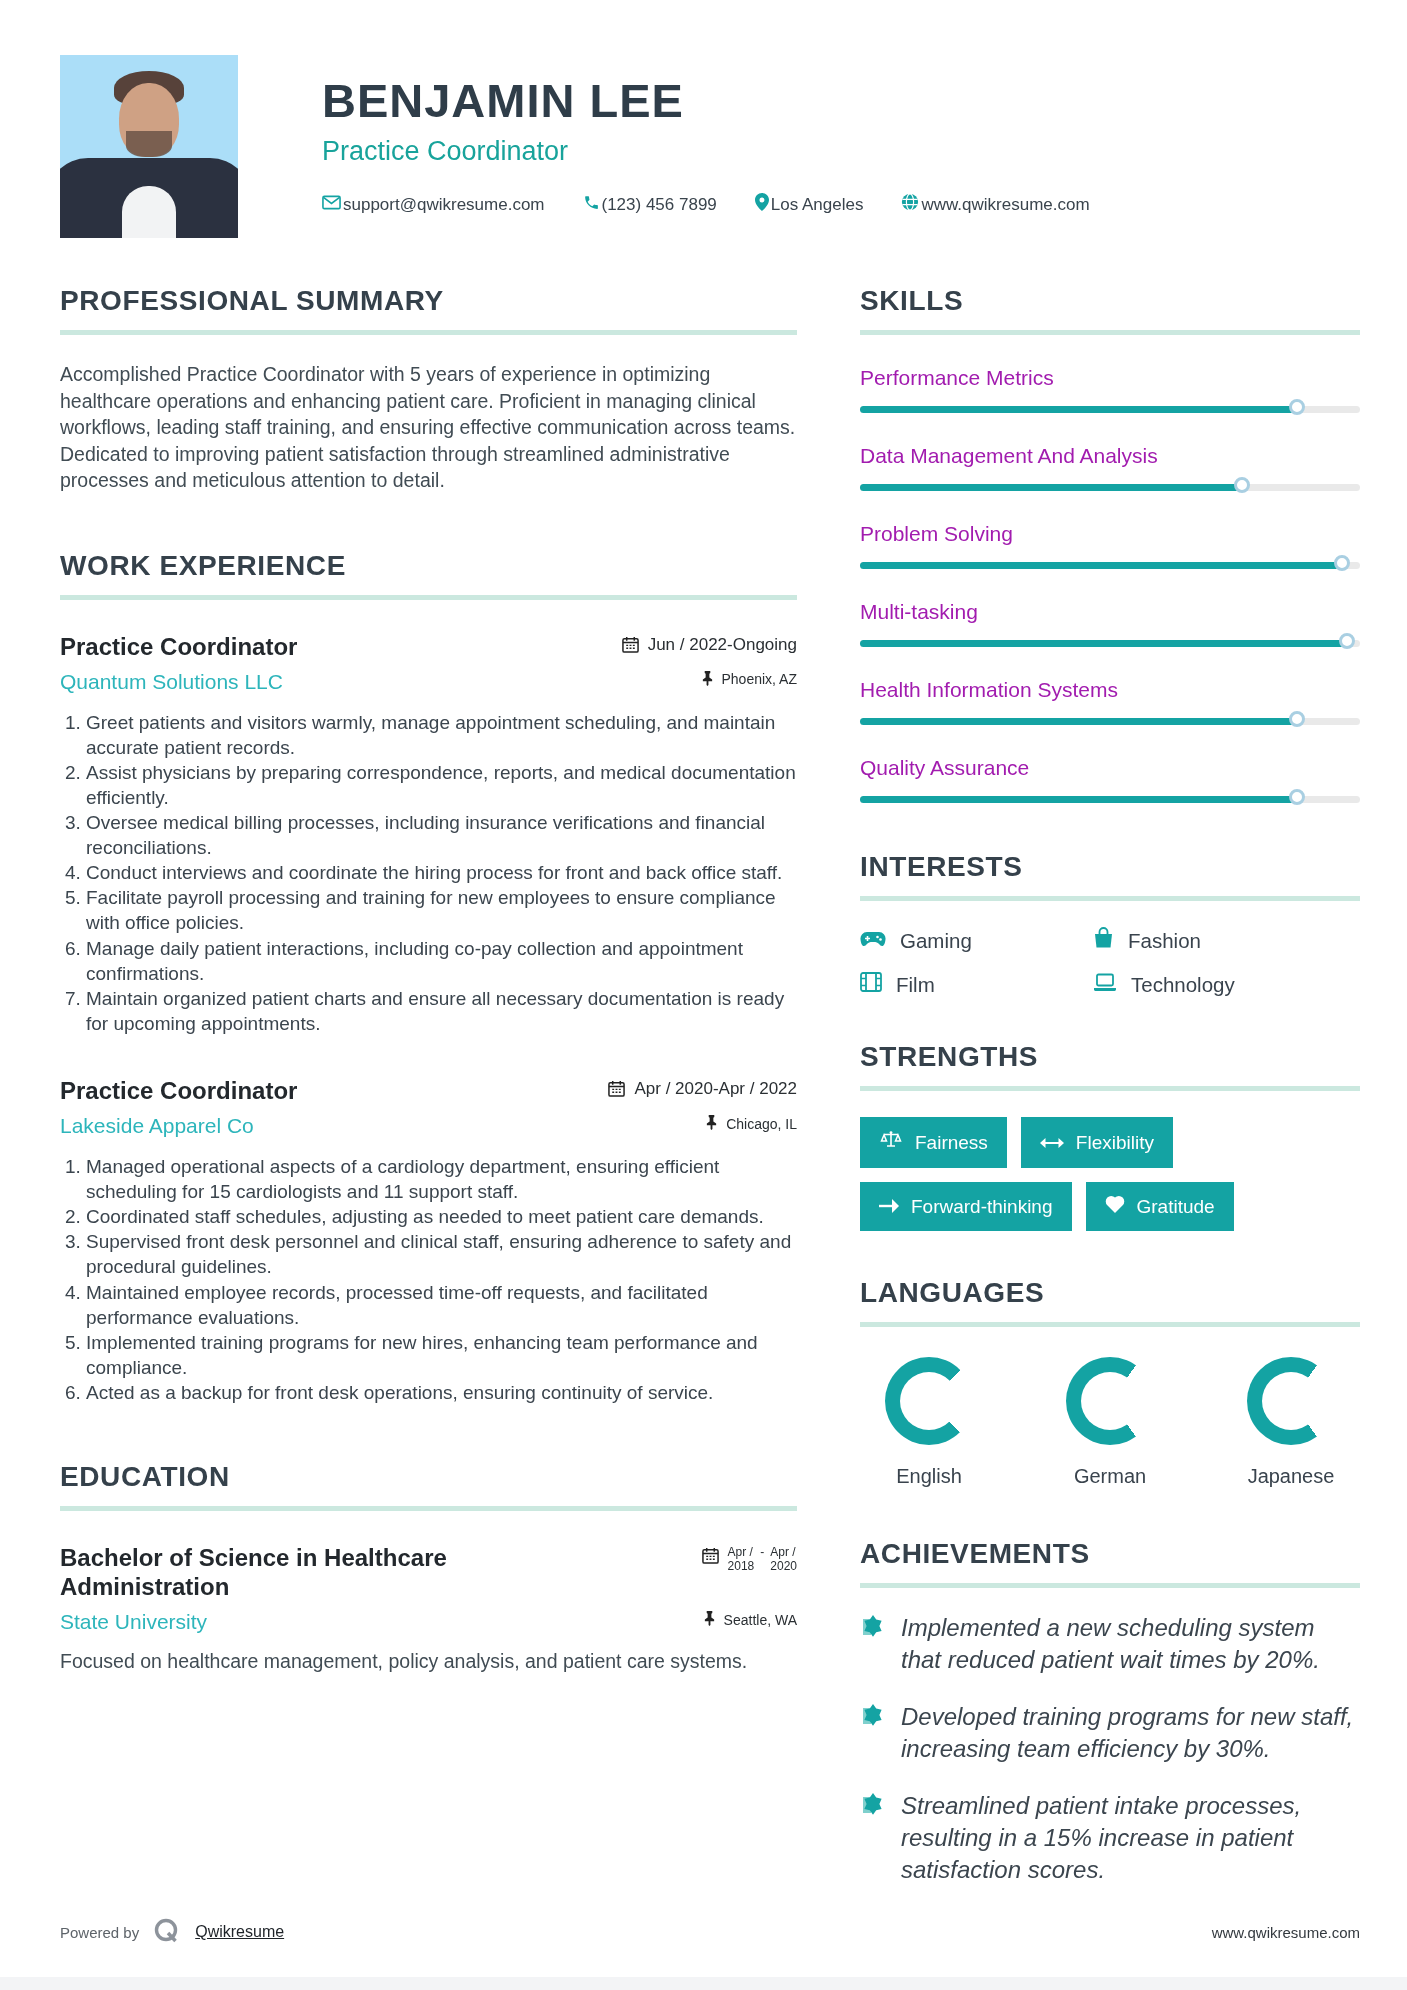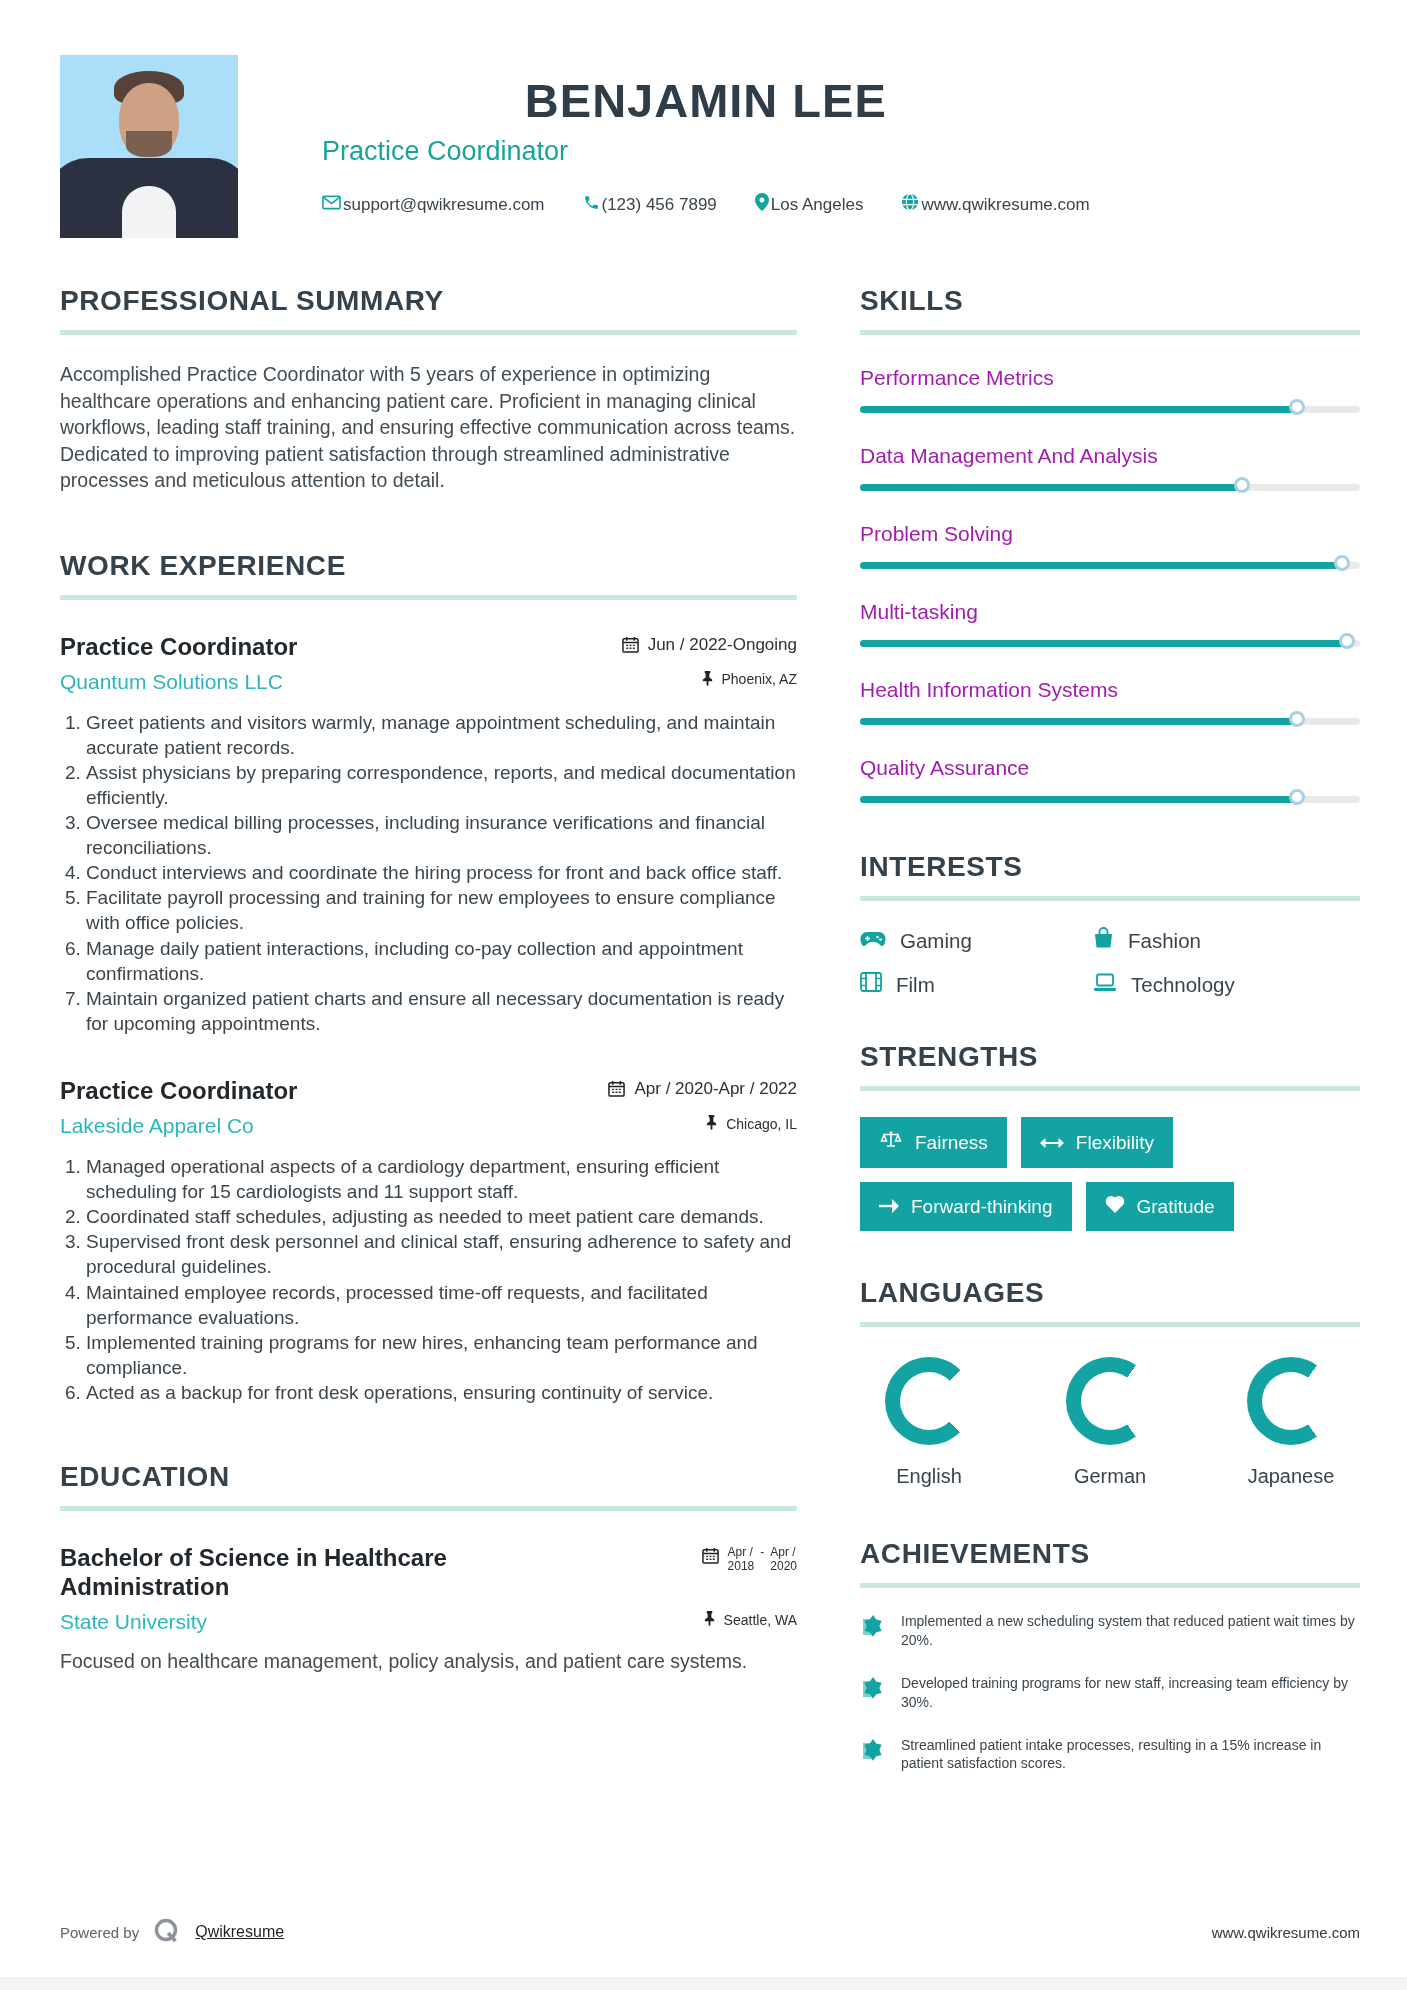--- a/index.html
+++ b/index.html
@@ -10,21 +10,21 @@
 
   
   .header { display:flex; padding:55px 47px 0 60px; }
   .photo { width:178px; height:183px; background:#abdef8; position:relative; overflow:hidden; flex:0 0 auto; }
   .photo .torso { position:absolute; left:-14px; right:-14px; bottom:-30px; height:110px; background:#2b3140; border-radius:42px 42px 0 0; }
   .photo .shirt { position:absolute; left:62px; bottom:0; width:54px; height:52px; background:#f2f3f4; border-radius:26px 26px 0 0; }
   .photo .head { position:absolute; left:59px; top:28px; width:60px; height:74px; background:#cfa184; border-radius:48% 48% 44% 44%; }
   .photo .hair { position:absolute; left:54px; top:16px; width:70px; height:34px; background:#57423a; border-radius:50% 50% 30% 30%; }
   .photo .beard { position:absolute; left:66px; top:76px; width:46px; height:26px; background:#6b5346; border-radius:0 0 42% 42%; opacity:.85; }
   .head-text { margin-left:84px; padding-top:18px; }
-  .name { font-size:47px; font-weight:800; letter-spacing:1px; color:#2f3d49;text-align:center; }
+  .name { font-size:47px; font-weight:800; letter-spacing:1px; color:#2f3d49; }
   .job-title-header { font-size:27px; color:#18a39b; margin-top:8px; font-weight:500; }
   .contact-row { display:flex; align-items:center; gap:38px; margin-top:26px; }
   .contact-item { display:flex; align-items:center; gap:2px; font-size:17px; color:#3a444d; cursor:pointer; }
   .contact-item svg { color:#14a3a3; }
 
   
   .main { display:flex; padding:0 47px 0 60px; margin-top:47px; }
   .col-left { width:737px; margin-right:63px; flex:0 0 auto; }
   .col-right { width:500px; flex:0 0 auto; }
 
@@ -71,21 +71,21 @@
   .sec-languages { margin-top:46px; }
   .langs-wrap { display:flex; gap:43px; margin-top:30px; }
   .lang { width:138px; display:flex; flex-direction:column; align-items:center; }
   .donut { position:relative; width:88px; height:88px; border-radius:50%; }
   .donut::after { content:""; position:absolute; inset:15px; background:#fff; border-radius:50%; }
   .lang-label { margin-top:20px; font-size:20px; color:#39434d; }
 
   .sec-achievements { margin-top:50px; }
   .ach-item { display:flex; gap:15px; margin-top:24px; }
   .ach-item svg { flex:0 0 auto; color:#14a3a3; margin-top:2px; }
-  .ach-text { font-size:14px; line-height:1.35; color:#3b454e; }
+  .ach-text { font-size:24px; line-height:1.35; color:#3b454e;font-style:italic; }
 
   
   .footer { position:absolute; left:60px; right:47px; bottom:42px; display:flex; justify-content:space-between; align-items:center; }
   .footer-left { display:flex; align-items:center; gap:12px; }
   .powered-by { font-size:15px; color:#5d6369; }
   .q-logo { width:32px; height:32px; }
   .brand-link { font-size:16px; color:#1e2328; text-decoration:underline; cursor:pointer; }
   .footer-site { font-size:15px; color:#33393f; }
 </style>
 </head>

